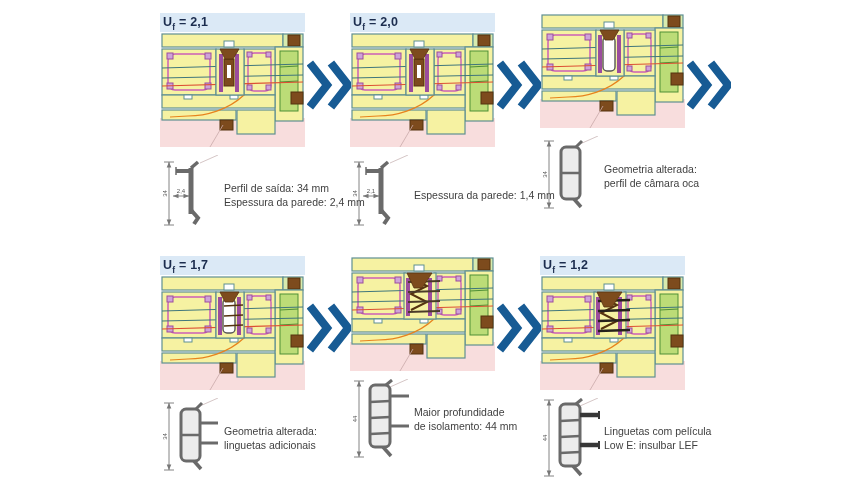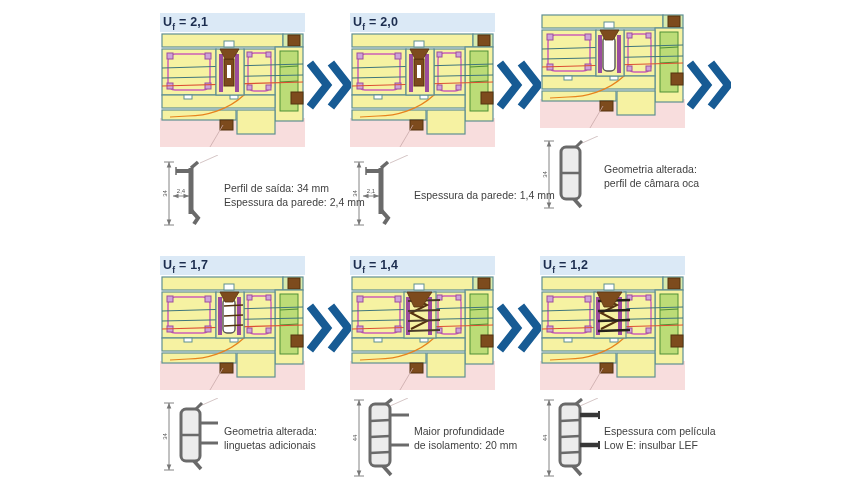--- a/index.html
+++ b/index.html
@@ -323,23 +323,20 @@
           </svg>
         </div>
       <div class="detail-text">
         <div>Geometria alterada:</div>
         <div>linguetas adicionais</div>
       </div>
     </div>
   </section>
 
   <section class="panel c1 r1">
-    <header class="uf-band">
-      <span><span>U</span><sub>f</sub> <span>= 1,4</span></span>
-    </header>
     <div class="cross">
         <svg width="145" height="115" viewBox="0 0 145 115">
           <rect x="0" y="0" width="145" height="115" fill="#ffffff"></rect>
           <rect x="0" y="86" width="145" height="29" fill="#f8dddd"></rect>
           <rect x="2" y="2" width="121" height="13" fill="#f6f2a2" stroke="#5f8f92" stroke-width="1.2"></rect>
           <rect x="64" y="9" width="10" height="6" fill="#ffffff" stroke="#5f8f92" stroke-width="1"></rect>
           <rect x="123" y="2" width="20" height="13" fill="#d8ebae" stroke="#5f8f92" stroke-width="1.2"></rect>
           <rect x="128" y="3" width="12" height="11" fill="#7d4b1d" stroke="#55320f" stroke-width="1"></rect>
           <rect x="115" y="15" width="28" height="74" fill="#f6f2a2" stroke="#5f8f92" stroke-width="1.2"></rect>
           <rect x="120" y="19" width="18" height="60" fill="#bcdc77" stroke="#4e8f36" stroke-width="1"></rect>
@@ -395,21 +392,21 @@
             <line x1="9" y1="2" x2="9" y2="78" stroke="#777777" stroke-width="0.9"></line>
             <line x1="4" y1="2" x2="14" y2="2" stroke="#777777" stroke-width="0.9"></line>
             <line x1="4" y1="78" x2="14" y2="78" stroke="#777777" stroke-width="0.9"></line>
             <path d="M9,2 L6.7,7.5 L11.3,7.5 Z" stroke="none" stroke-width="0" fill="#777777"></path>
             <path d="M9,78 L6.7,72.5 L11.3,72.5 Z" stroke="none" stroke-width="0" fill="#777777"></path>
             <text x="4.5" y="42" font-size="6" fill="#555555" text-anchor="middle" transform="rotate(-90 4.5 40)">44</text>
           </svg>
         </div>
       <div class="detail-text">
         <div>Maior profundidade</div>
-        <div>de isolamento: 20 mm</div>
+        <div>de isolamento: 44 mm</div>
       </div>
     </div>
   </section>
 
   <section class="panel c2 r1">
     <header class="uf-band">
       <span><span>U</span><sub>f</sub> <span>= 1,2</span></span>
     </header>
     <div class="cross">
         <svg width="145" height="115" viewBox="0 0 145 115">
@@ -474,21 +471,21 @@
             <line x1="59" y1="43" x2="59" y2="51" stroke="#383838" stroke-width="2"></line>
             <line x1="9" y1="2" x2="9" y2="78" stroke="#777777" stroke-width="0.9"></line>
             <line x1="4" y1="2" x2="14" y2="2" stroke="#777777" stroke-width="0.9"></line>
             <line x1="4" y1="78" x2="14" y2="78" stroke="#777777" stroke-width="0.9"></line>
             <path d="M9,2 L6.7,7.5 L11.3,7.5 Z" stroke="none" stroke-width="0" fill="#777777"></path>
             <path d="M9,78 L6.7,72.5 L11.3,72.5 Z" stroke="none" stroke-width="0" fill="#777777"></path>
             <text x="4.5" y="42" font-size="6" fill="#555555" text-anchor="middle" transform="rotate(-90 4.5 40)">44</text>
           </svg>
         </div>
       <div class="detail-text">
-        <div>Espessura com película</div>
+        <div>Linguetas com película</div>
         <div>Low E: insulbar LEF</div>
       </div>
     </div>
   </section>
 
   <div class="arrow a0">
     <svg viewBox="0 0 46 52">
         <polyline points="3,3 21,26 3,49"></polyline>
         <polyline points="25,3 43,26 25,49"></polyline>
       </svg>

